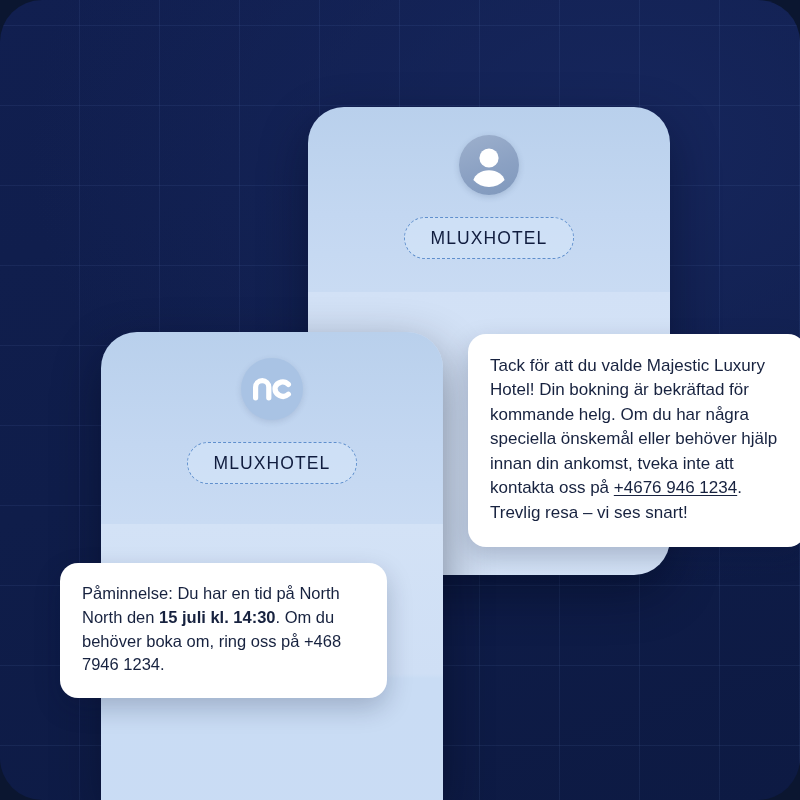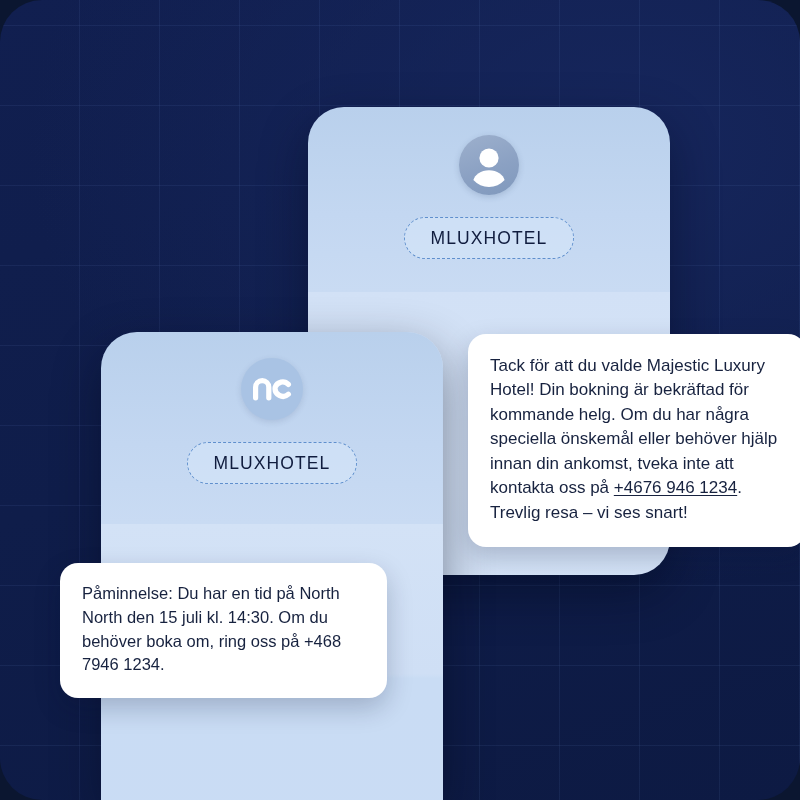--- a/index.html
+++ b/index.html
@@ -138,21 +138,21 @@
     top: 563px;
     width: 327px;
     padding: 19px 22px 21px 22px;
     font-size: 16.5px;
   }
   .bubble a, .bubble .phone-link {
     color: #17223f;
     text-decoration: underline;
     text-underline-offset: 2px;
   }
-  .bubble strong { font-weight: normal; }
+  .bubble strong { font-weight: bold; }
 </style>
 </head>
 <body>
 
 <div class="canvas">
 
   <div class="grid"></div>
 
   <div class="phone back">
     <div class="phone-header">

